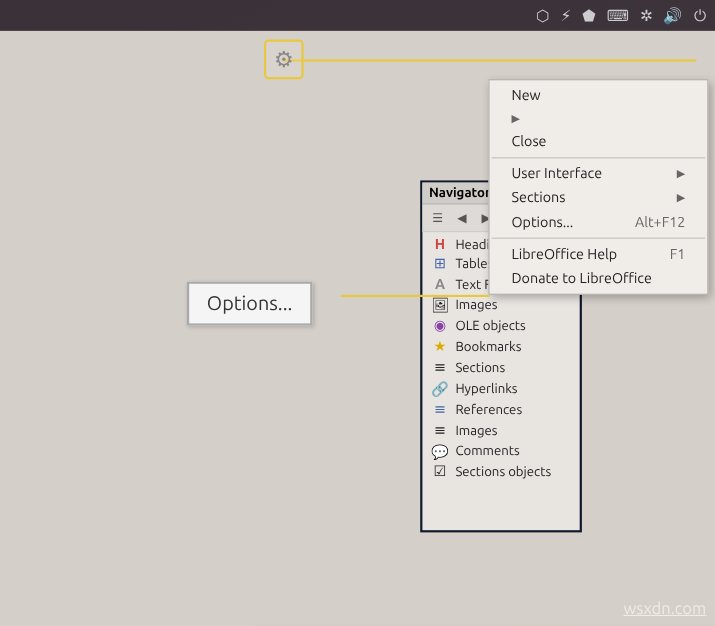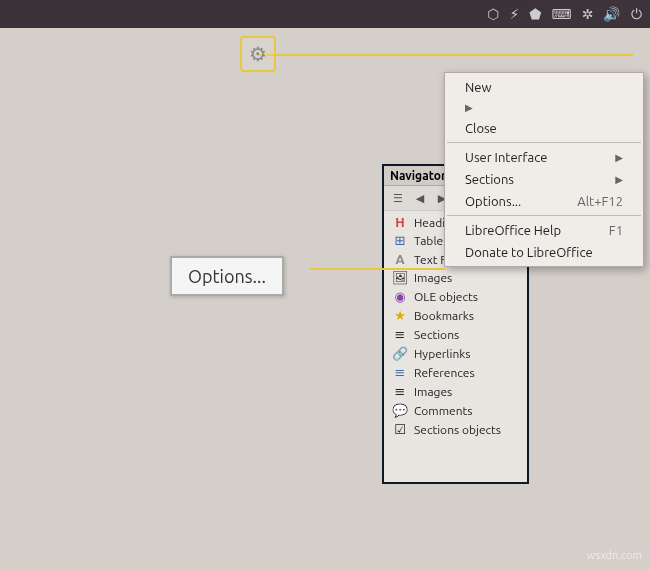--- a/index.html
+++ b/index.html
@@ -233,23 +233,24 @@
       height: 2px;
       background: #e8c840;
       z-index: 350;
     }
 
     
     .watermark {
       position: absolute;
       bottom: 8px;
       right: 8px;
-      font-size: 11px;
+      font-size: 15px;
       color: rgba(255,255,255,0.6);
       z-index: 500;
+      text-decoration: underline;
     }
 
   </style>
 </head>
 <body>
 
 <div class="desktop"></div>
 
 <div class="top-panel">
   <span class="panel-icon">⬡</span>

